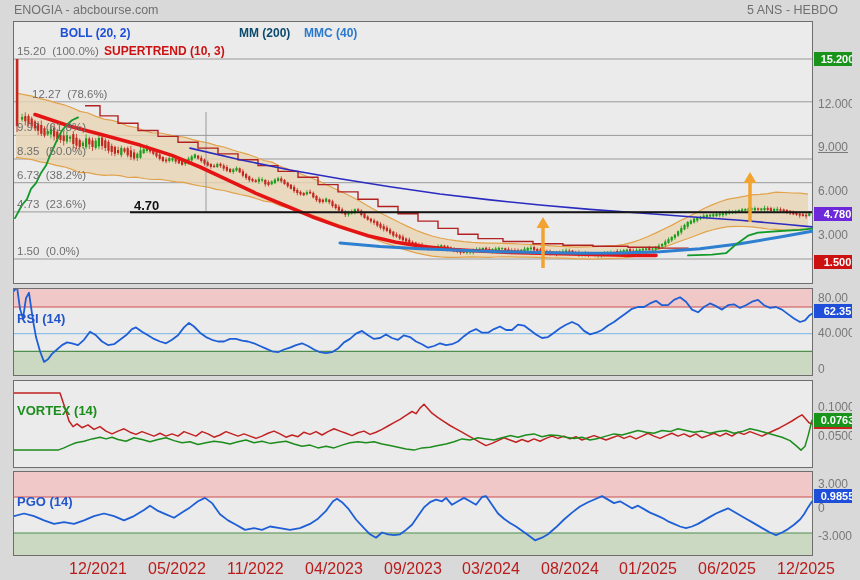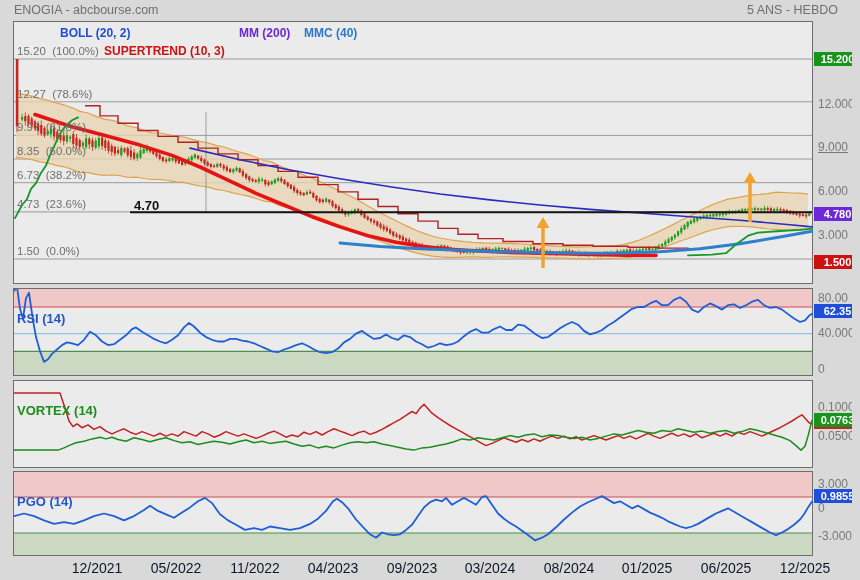--- a/index.html
+++ b/index.html
@@ -17,21 +17,21 @@
   #svg-main{left:14px;top:22px;}
   #svg-rsi {left:14px;top:289px;}
   #svg-vtx {left:14px;top:381px;}
   #svg-pgo {left:14px;top:472px;}
   .legend{position:absolute;top:26px;font-size:12px;font-weight:bold;white-space:nowrap;}
   .fibl{position:absolute;font-size:11.5px;color:#6F6F6F;white-space:nowrap;}
   .axlab{position:absolute;left:818px;font-size:12px;color:#787878;white-space:nowrap;}
   .badge{position:absolute;left:814px;width:47px;height:14px;font-size:11px;font-weight:bold;
          color:#fff;text-align:center;line-height:14px;}
   .paneln{position:absolute;left:17px;font-size:13px;font-weight:bold;margin-top:20px;}
-  .datel{position:absolute;top:560px;width:56px;text-align:center;font-size:14px;color:#0f172a;}
+  .datel{position:absolute;top:560px;width:56px;text-align:center;font-size:16px;color:#b91c1c;}
   #hline-label{position:absolute;left:134px;top:198px;font-size:13px;font-weight:bold;color:#121212;}
 </style>
 </head>
 <body>
 
 <div id="screen">
   <div id="title" class="hdr">ENOGIA - abcbourse.com</div>
   <div id="timeframe" class="hdr">5 ANS - HEBDO</div>
 
   <div id="f-main" class="frame"></div>
@@ -574,32 +574,32 @@
   <svg id="svg-pgo" width="799" height="83" viewBox="14 472 799 83">
       <rect x="14" y="472" width="798" height="25" fill="#F0C8C8"></rect>
       <rect x="14" y="533" width="798" height="22" fill="#CBD8C2"></rect>
       <line x1="14" y1="497" x2="812" y2="497" stroke="#D05050" stroke-width="1.2"></line>
       <line x1="14" y1="533" x2="812" y2="533" stroke="#4E8F4E" stroke-width="1.2"></line>
       <polyline points="14,516.1 24,513.5 34,516.1 44,520.4 54,523.9 64,522.1 74,523.9 84,520.4 94,516.1 104,513.5 114,516.1 124,520.4 134,516.1 144,510.0 150,505.7 158,510.9 166,514.3 174,517.8 182,512.6 190,507.4 198,501.3 205,497.9 212,503.1 220,514.3 228,520.4 236,524.7 245,529.9 254,528.2 262,529.9 270,526.5 280,528.2 290,529.9 300,528.2 310,523.9 318,518.7 326,510.9 333,501.3 337,498.7 342,502.2 348,508.3 356,519.5 364,528.2 370,534.3 376,537.7 382,532.5 388,534.3 394,535.1 400,534.3 406,529.9 412,524.7 418,516.1 424,507.4 430,502.2 436,499.6 442,501.3 446,497.9 452,504.8 458,501.3 464,497.9 470,501.3 476,504.8 482,497.0 486,496.1 492,504.8 498,513.5 504,518.7 510,523.0 516,526.5 522,530.8 528,535.1 535,540.3 542,537.7 548,534.3 556,527.3 564,519.5 572,512.6 580,506.5 588,502.2 596,498.7 602,496.1 608,499.6 614,503.1 620,501.3 626,504.8 632,508.3 638,505.7 644,509.1 650,512.6 656,515.2 662,517.8 668,521.3 674,523.9 680,526.5 686,528.2 692,526.5 698,523.9 704,520.4 710,516.9 716,513.5 722,510.9 728,508.3 734,511.7 740,515.2 746,518.7 752,522.1 758,525.6 764,529.1 770,532.5 776,535.1 782,532.5 788,529.1 794,524.7 800,519.5 804,514.3 808,507.4 812,501.5" fill="none" stroke="#1E5FD6" stroke-width="1.8" stroke-linejoin="round" stroke-linecap="round"></polyline>
     </svg>
 
   <span class="legend" id="lg0" style="color: #1d4ed8; left: 20px; margin-left: 40px;">BOLL (20, 2)</span>
   <span class="legend" id="lg1" style="color: rgb(204, 17, 17); left: 104px; margin-top: 18px;">SUPERTREND (10, 3)</span>
-  <span class="legend" id="lg2" style="color: #6d28d9; left: 239px; text-align: right;">MM (200)</span>
+  <span class="legend" id="lg2" style="color: #0c4a6e; left: 239px; text-align: right;">MM (200)</span>
   <span class="legend" id="lg3" style="color: rgb(43, 121, 204); left: 304px;">MMC (40)</span>
 
   <div class="paneln" id="pn-rsi" style="color: rgb(34, 85, 204); top: 291px;">RSI (14)</div>
   <div class="paneln" id="pn-vtx" style="color: rgb(28, 140, 28); top: 383px;">VORTEX (14)</div>
   <div class="paneln" id="pn-pgo" style="color: rgb(34, 85, 204); top: 474px;">PGO (14)</div>
 
   <div id="hline-label">4.70</div>
 
   <div id="fibs">
       <div class="fibl" style="left: 17px; top: 45px;">15.20&nbsp;&nbsp;(100.0%)</div>
-      <div class="fibl" style="left: 17px; top: 88px;">12.27&nbsp;&nbsp;(78.6%)</div>
+      <div class="fibl" style="left: 17px; top: 88px; padding-left: 15px;">12.27&nbsp;&nbsp;(78.6%)</div>
       <div class="fibl" style="left: 17px; top: 121px;">9.97&nbsp;&nbsp;(61.8%)</div>
       <div class="fibl" style="left: 17px; top: 145px;">8.35&nbsp;&nbsp;(50.0%)</div>
       <div class="fibl" style="left: 17px; top: 169px;">6.73&nbsp;&nbsp;(38.2%)</div>
       <div class="fibl" style="left: 17px; top: 198px;">4.73&nbsp;&nbsp;(23.6%)</div>
       <div class="fibl" style="left: 17px; top: 245px;">1.50&nbsp;&nbsp;(0.0%)</div>
     </div>
   <div id="labels">
       <div class="badge" style="background: rgb(24, 148, 27); top: 52px;">15.200</div>
       <div class="axlab" style="top: 97px;">12.000</div>
       <div class="axlab" style="top: 140px; text-decoration: underline;">9.000</div>

